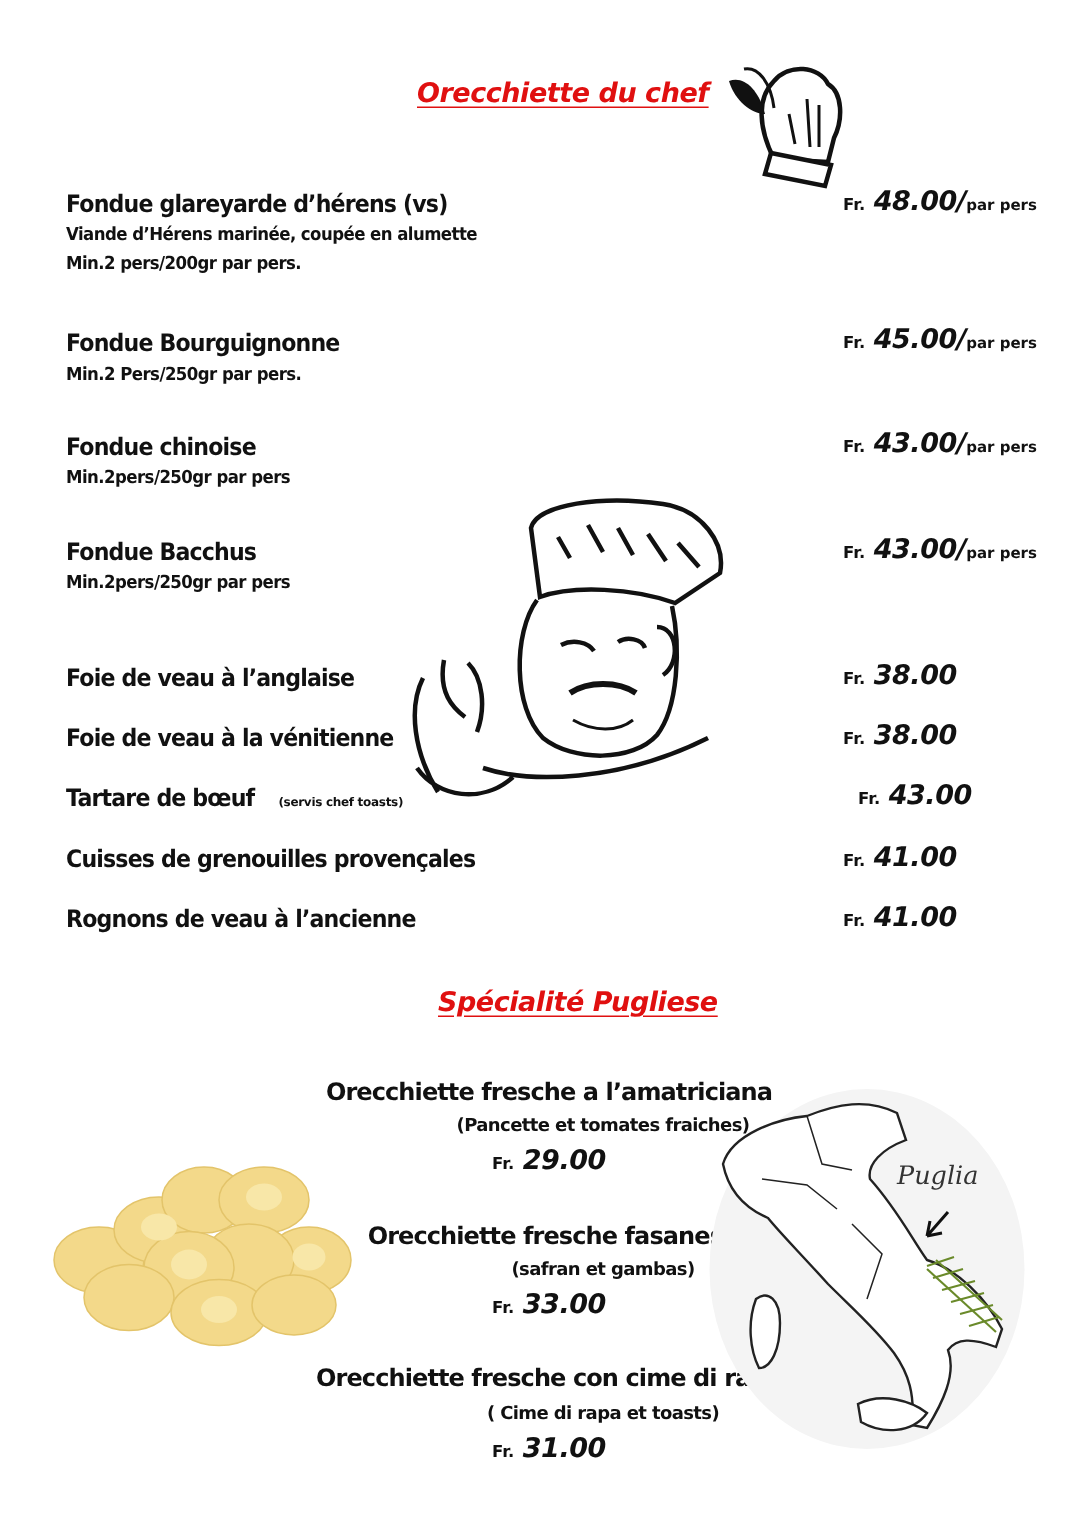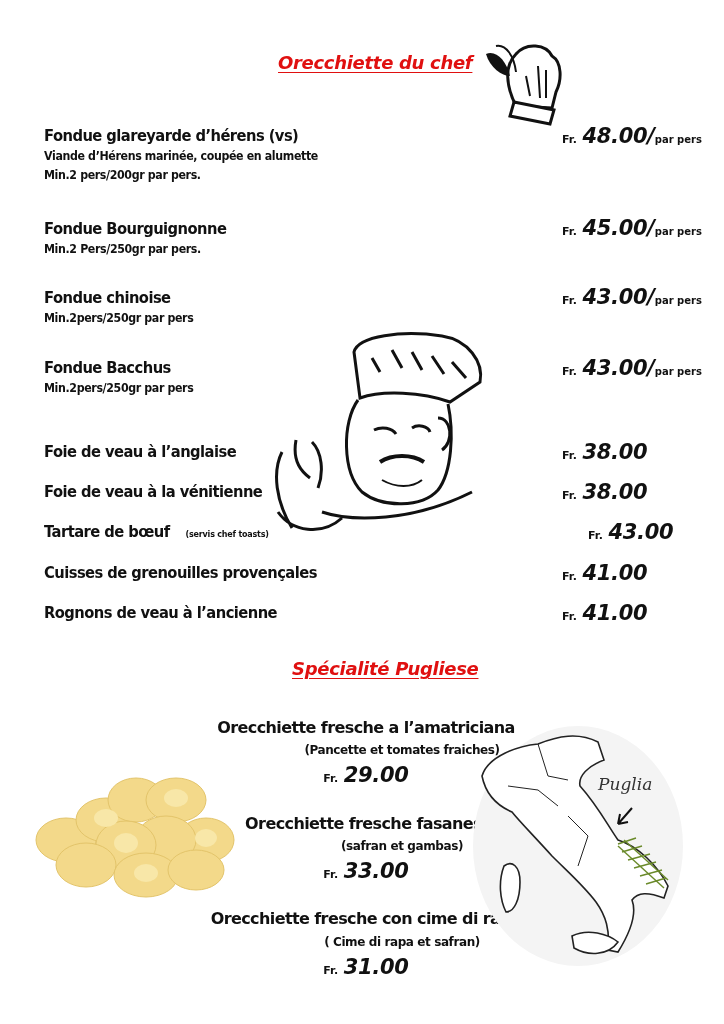--- a/index.html
+++ b/index.html
@@ -4,21 +4,21 @@
 <style>
   html, body { margin:0; padding:0; background:#ffffff; }
   body { width:724px; height:1024px; position:relative; overflow:hidden; font-family:"DejaVu Sans", sans-serif; color:#111; }
   .abs { position:absolute; }
   .section-title { color:#e01010; font-weight:bold; font-style:italic; text-decoration:underline; text-underline-offset:3px; font-size:18px; letter-spacing:-0.3px; white-space:nowrap; }
   .dish-name { font-size:16px; font-weight:bold; letter-spacing:-0.6px; white-space:nowrap; transform:scaleX(0.92); transform-origin:left center; }
   .dish-desc { font-size:12px; font-weight:bold; letter-spacing:-0.4px; white-space:nowrap; transform:scaleX(0.92); transform-origin:left center; }
   .dish-note { font-size:8px; font-weight:bold; letter-spacing:-0.2px; }
   .price { white-space:nowrap; font-weight:bold; }
   .price .fr { font-size:11px; }
-  .price .amt { font-size:21px; font-style:italic; letter-spacing:-0.3px; }
+  .price .amt { font-size:18px; font-style:italic; letter-spacing:-0.3px; }
   .price .per { font-size:10px; }
   .center { text-align:center; transform:translateX(-50%); }
   .p-name { font-size:16px; font-weight:bold; letter-spacing:-0.6px; white-space:nowrap; }
   .p-desc { font-size:12px; font-weight:bold; letter-spacing:-0.4px; white-space:nowrap;margin-left:36px; }
 </style>
 </head>
 <body>
 
 <div class="abs section-title" style="left:278px; top:52px;">Orecchiette du chef</div>
 
@@ -92,21 +92,21 @@
 <div class="abs dish-name" style="left:44px; top:482px;">Foie de veau à la vénitienne</div>
 <div class="abs price" style="left:562px; top:480px;">
   <span class="fr">Fr.</span>
   <span class="amt">38.00</span>
 </div>
 
 <div class="abs" style="left:44px; top:522px; white-space:nowrap;">
   <span class="dish-name" style="display:inline-block;">Tartare de bœuf</span>
   <span class="dish-note">(servis chef toasts)</span>
 </div>
-<div class="abs price" style="left:588px; top:520px;">
+<div class="abs price" style="left:572px; top:520px;">
   <span class="fr">Fr.</span>
   <span class="amt">43.00</span>
 </div>
 
 <div class="abs dish-name" style="left:44px; top:563px;">Cuisses de grenouilles provençales</div>
 <div class="abs price" style="left:562px; top:561px;">
   <span class="fr">Fr.</span>
   <span class="amt">41.00</span>
 </div>
 
@@ -150,21 +150,21 @@
 </div>
 
 <div class="abs center p-name" style="left:366px; top:814px;">Orecchiette fresche fasanesi</div>
 <div class="abs center p-desc" style="left:366px; top:839px;">(safran et gambas)</div>
 <div class="abs center price" style="left:366px; top:859px;">
   <span class="fr">Fr.</span>
   <span class="amt">33.00</span>
 </div>
 
 <div class="abs center p-name" style="left:366px; top:909px;">Orecchiette fresche con cime di rapa</div>
-<div class="abs center p-desc" style="left:366px; top:935px;">( Cime di rapa et safran)</div>
+<div class="abs center p-desc" style="left:366px; top:935px;">( Cime di rapa et toasts)</div>
 <div class="abs center price" style="left:366px; top:955px;">
   <span class="fr">Fr.</span>
   <span class="amt">31.00</span>
 </div>
 
 <div class="abs" style="left:468px; top:716px; width:230px; height:260px;">
   <svg width="230" height="260" viewBox="0 0 230 260">
     <ellipse cx="110" cy="130" rx="105" ry="120" fill="#f4f4f4"></ellipse>
     <path d="M14 60 C20 40,50 30,70 28 C90 20,110 16,130 26 L136 44 C120 50,110 60,112 70 C130 90,140 110,150 124 C170 130,190 150,200 170 L196 182 C180 176,170 176,164 184 C170 200,160 220,150 236 L140 234 C142 214,138 200,128 186 C116 170,100 156,84 140 C66 120,52 106,44 96 C30 90,18 80,14 60 Z" fill="#fff" stroke="#222" stroke-width="1.6"></path>
     <path d="M40 70 L70 74 L90 90 M70 28 L80 60 L100 64 M100 100 L120 120 L110 150" fill="none" stroke="#222" stroke-width="1"></path>

